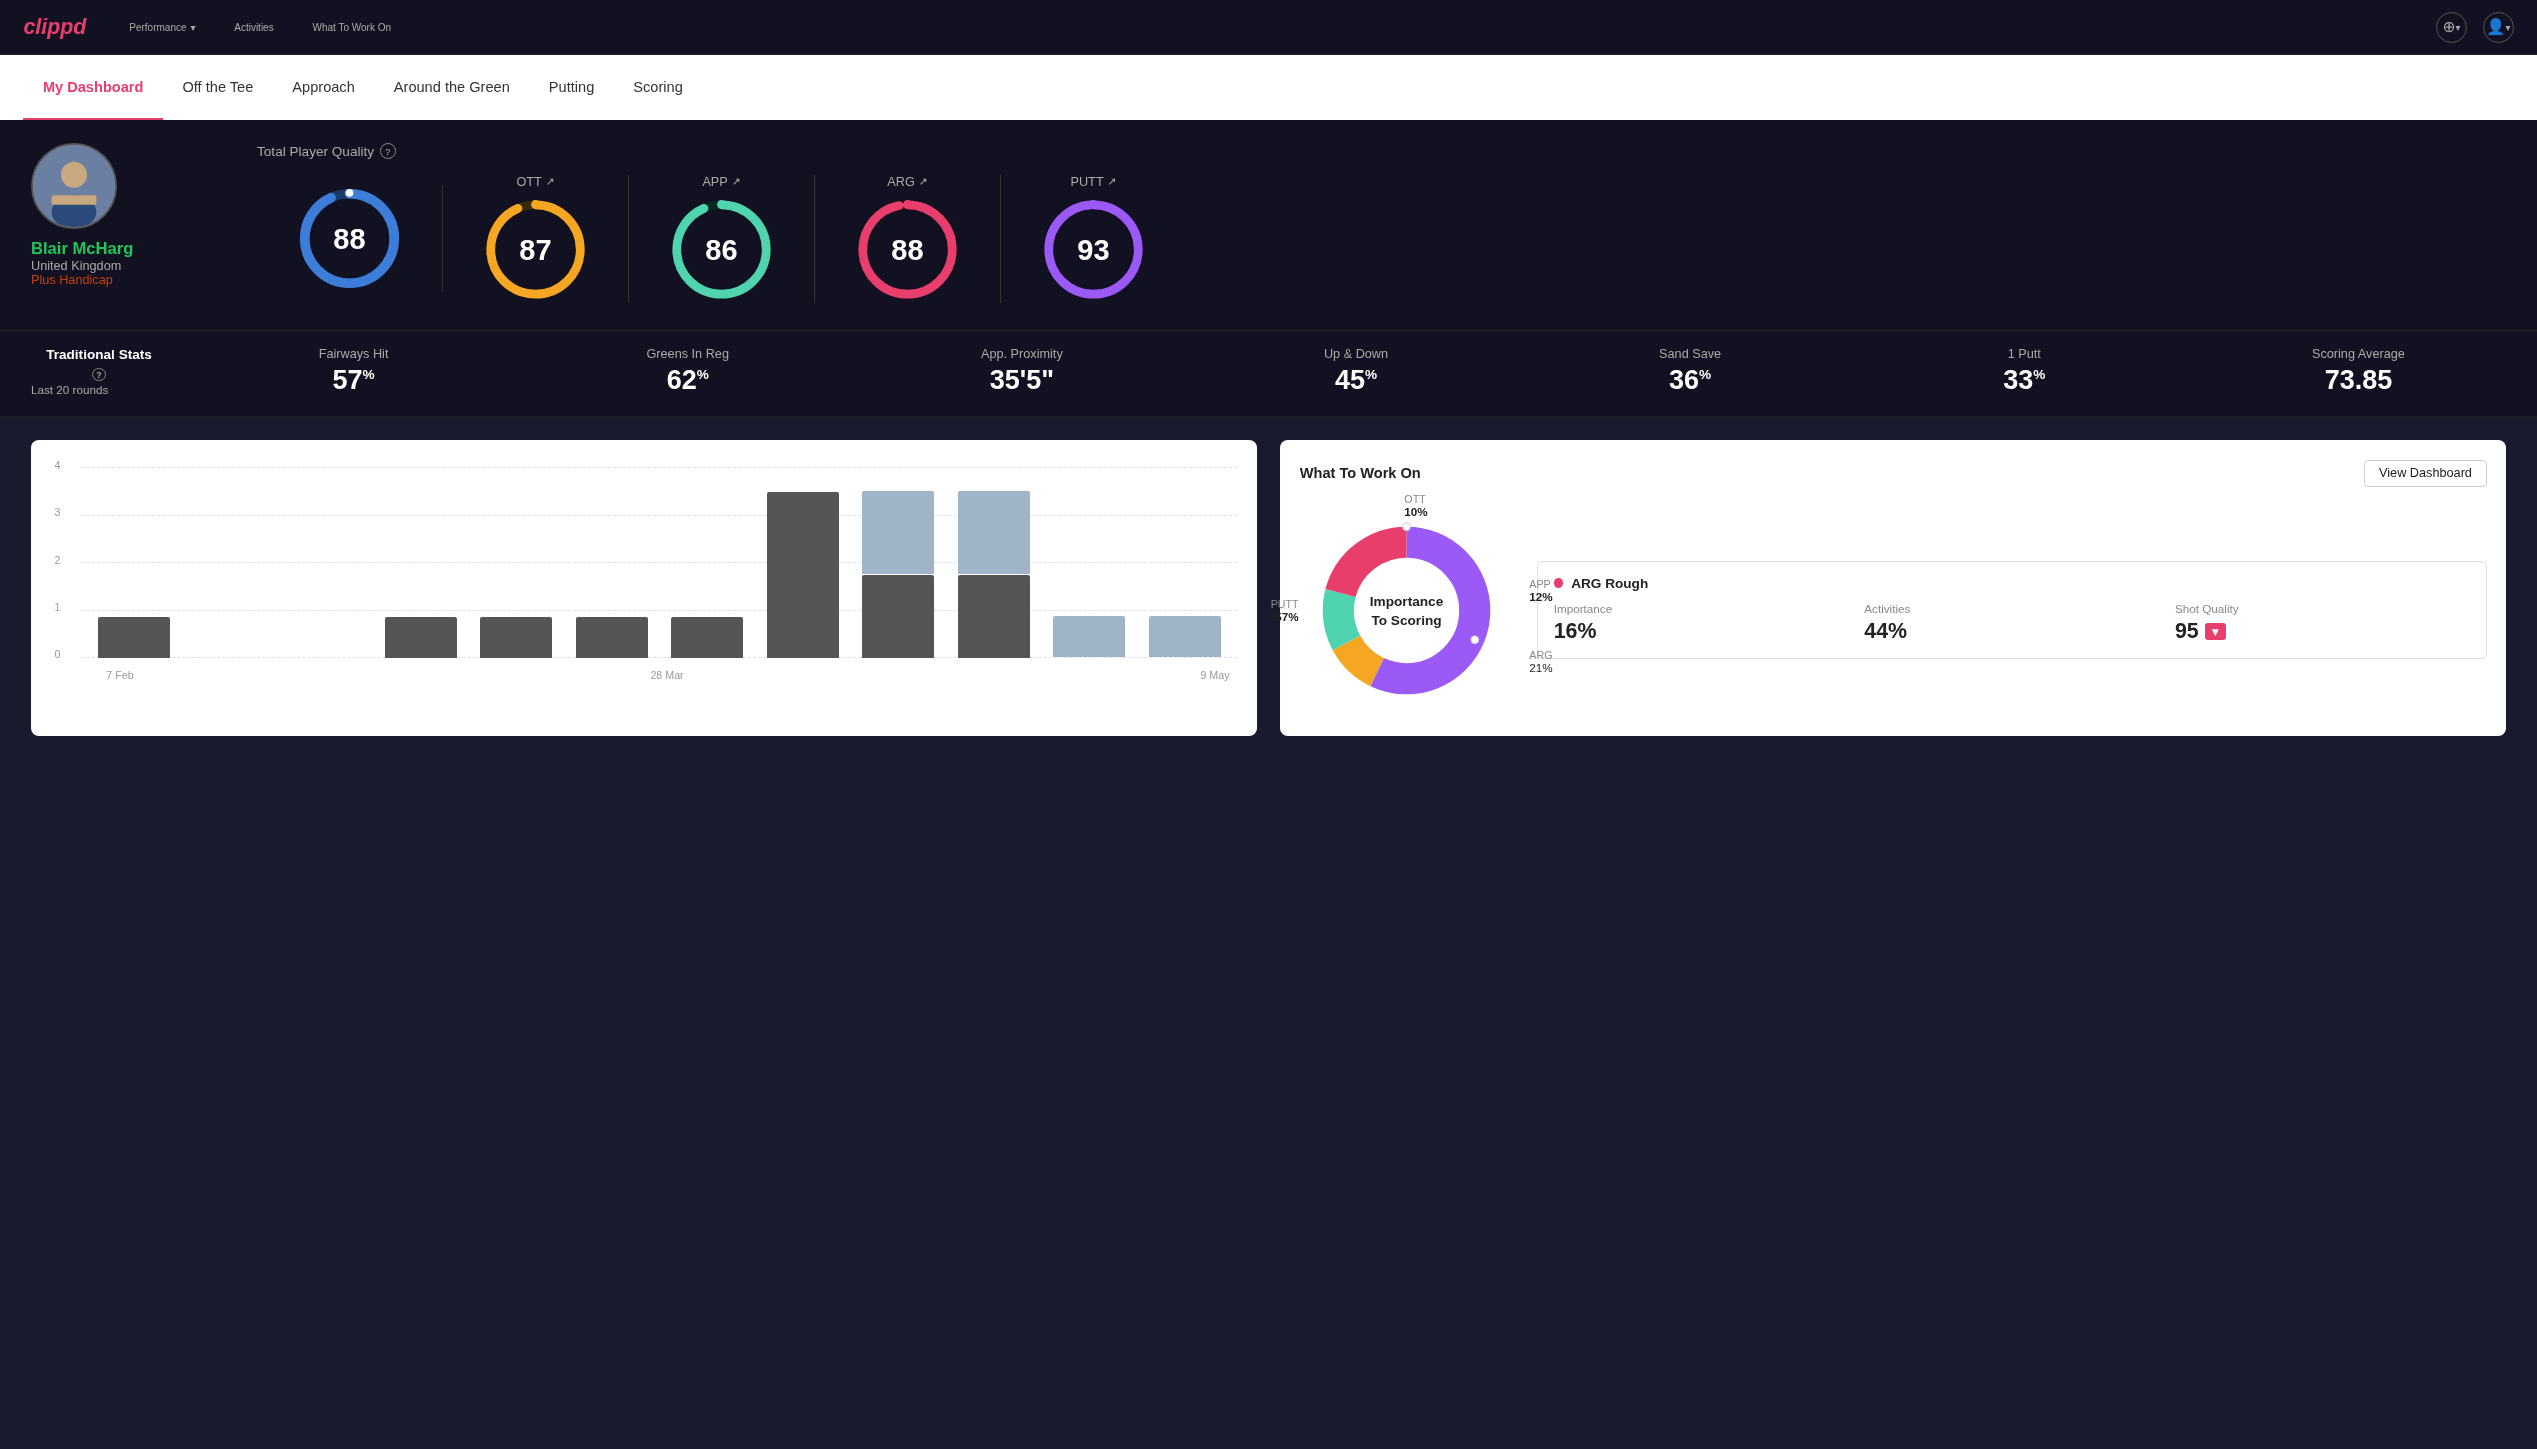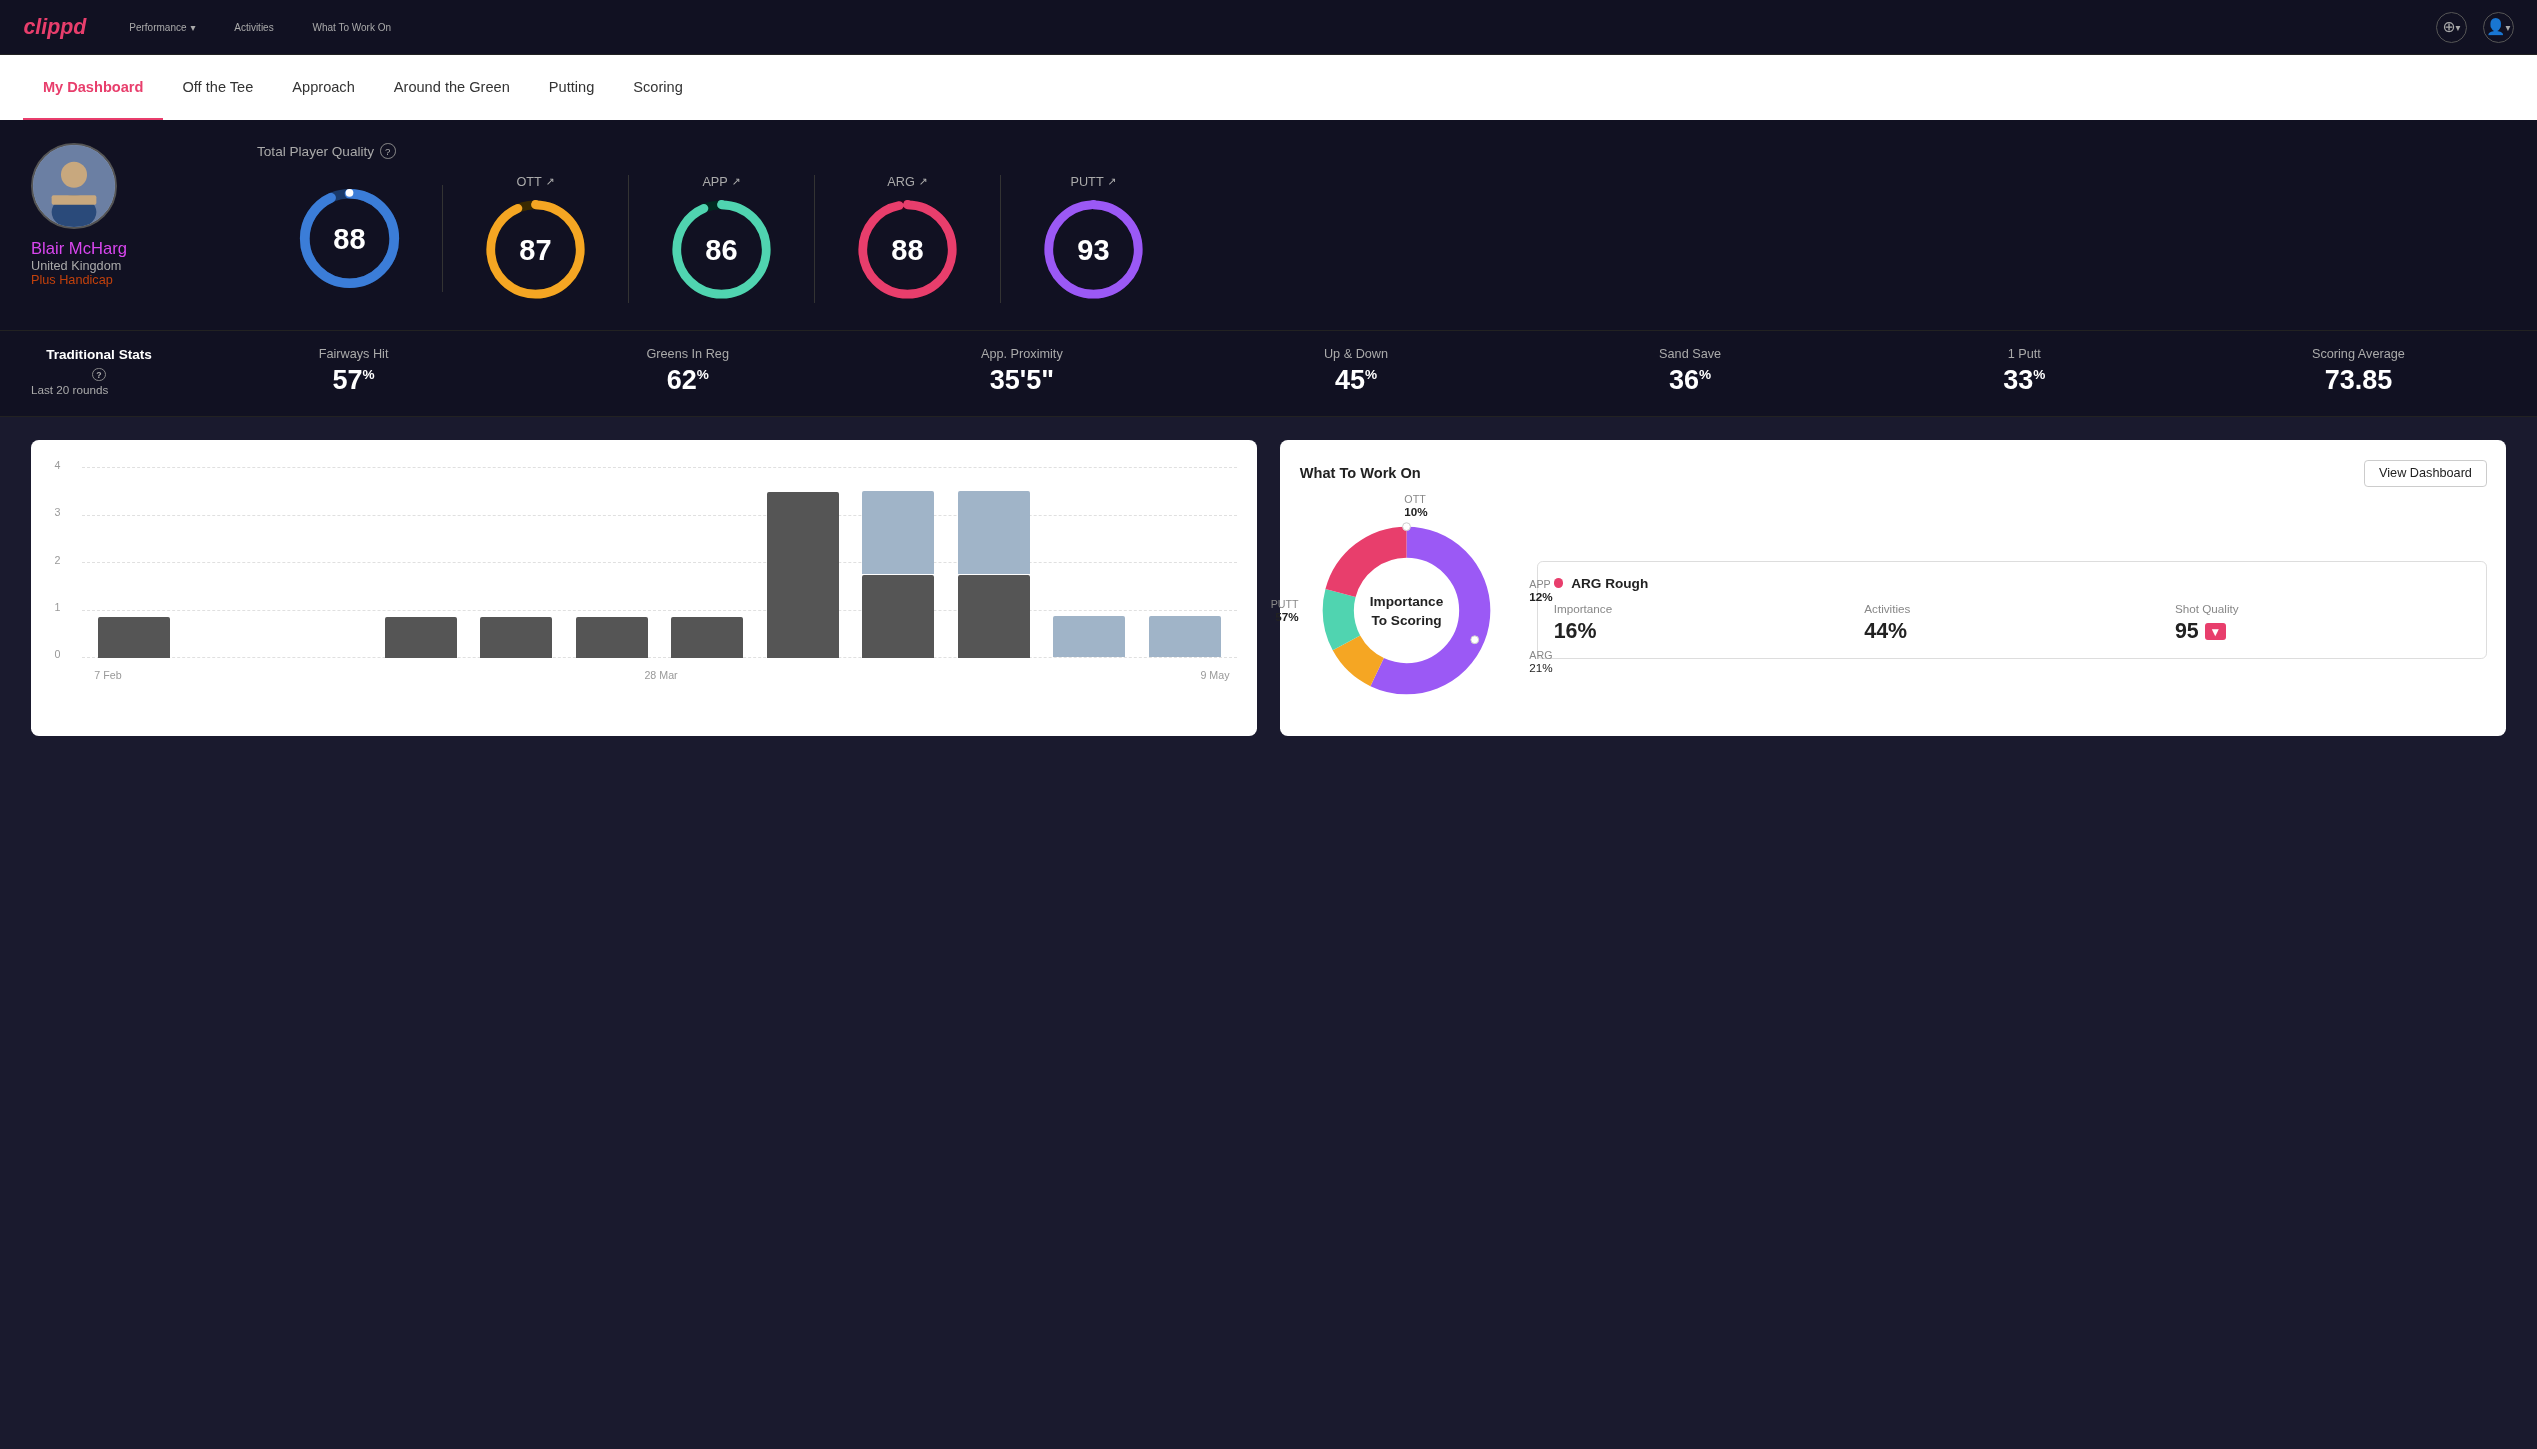--- a/index.html
+++ b/index.html
@@ -91,21 +91,21 @@
       width: 86px; height: 86px;
       border-radius: 50%;
       border: 2.9px solid #555;
       background: #8B9DC3;
       overflow: hidden;
       margin-bottom: 9.7px;
       display: flex; align-items: center; justify-content: center;
       font-size: 31px;
     }
     
-    .player-name { font-size: 16.6px; font-weight: 400; color: #d946ef; }
+    .player-name { font-size: 16.6px; font-weight: 700; color: #22c55e; }
     .player-country { font-size: 12.7px; color: #aaa; }
     .player-hcp { font-size: 12.7px; color: #c2410c; }
 
     .quality-section { flex: 1; }
     .quality-label {
       font-size: 13.6px;
       color: #aaa;
       margin-bottom: 15.6px;
       display: flex;
       align-items: center;
@@ -263,21 +263,21 @@
       flex: 1;
     }
     .bar {
       width: 100%;
       border-radius: 1.9px 1.9px 0 0;
     }
     .bar.on-course { background: #555; }
     .bar.off-course { background: #a0b4c8; }
     .x-axis {
       position: absolute;
-      bottom: 0; left: 36px; right: 0;
+      bottom: 0; left: 48px; right: 0;
       display: flex;
       justify-content: space-between;
       padding: 0 7.8px;
     }
     .x-label { font-size: 10.7px; color: #999; }
 
     
     .what-to-work-body {
       display: flex;
       align-items: center;

